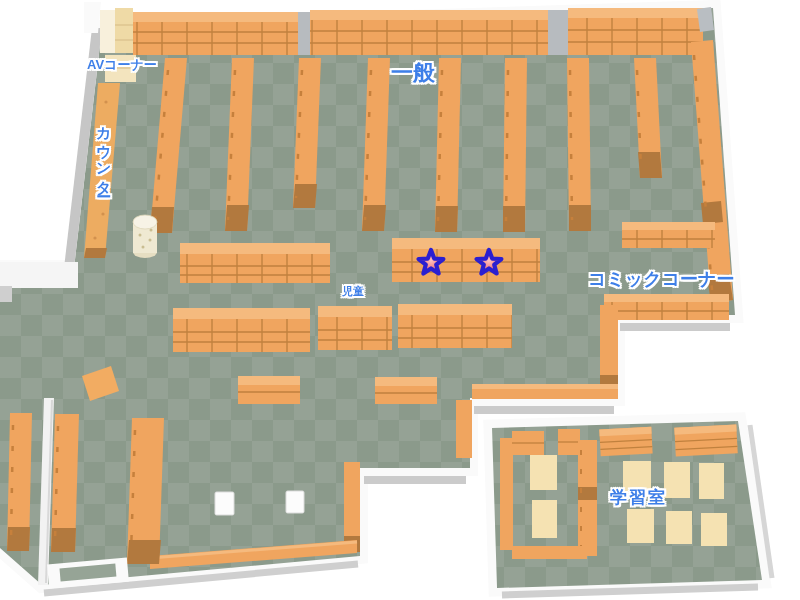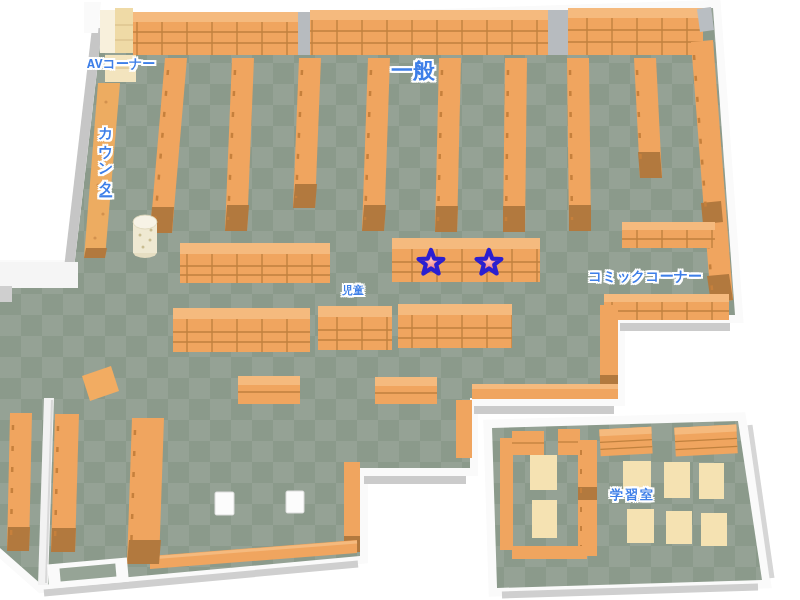--- a/index.html
+++ b/index.html
@@ -1,31 +1,31 @@
 <!DOCTYPE html>
 <html><head>
 <meta charset="utf-8">
 <style>
   html,body{margin:0;padding:0;background:#ffffff;}
   .stage{position:relative;width:788px;height:600px;overflow:hidden;
-         font-family:Liberation Mono, monospace;}
+         font-family:Liberation Sans, sans-serif;}
   .stage svg.floor{position:absolute;left:0;top:0;}
   .map-label{
     position:absolute;z-index:5;
     color:#3E7FE8;font-weight:bold;line-height:1.05;white-space:nowrap;
     text-shadow:-2px 0 0 #fff,2px 0 0 #fff,0 -2px 0 #fff,0 2px 0 #fff,
       -1px -1px 0 #fff,1px -1px 0 #fff,-1px 1px 0 #fff,1px 1px 0 #fff,
       -2px -2px 0 #fff,2px -2px 0 #fff,-2px 2px 0 #fff,2px 2px 0 #fff;
   }
   .lbl-av{left:87px;top:58px;font-size:13px;}
   .lbl-counter{left:96px;top:116px;font-size:15px;writing-mode:vertical-rl;text-orientation:upright;letter-spacing:1px;}
   .lbl-general{left:391px;top:61px;font-size:22px;}
   .lbl-children{left:342px;top:286px;font-size:11px;}
-  .lbl-comic{left:588px;top:270px;font-size:14px;}
-  .lbl-study{left:610px;top:489px;font-size:13px;letter-spacing:2px;}
+  .lbl-comic{left:588px;top:270px;font-size:18px;}
+  .lbl-study{left:610px;top:489px;font-size:17px;letter-spacing:2px;}
   .star-marker{position:absolute;z-index:6;width:34px;height:34px;}
   .star-1{left:414px;top:246px;}
   .star-2{left:472px;top:246px;}
 </style>
 </head>
 <body>
 
 <div class="stage">
 
 <svg class="floor" width="800" height="600" viewBox="0 0 800 600">

